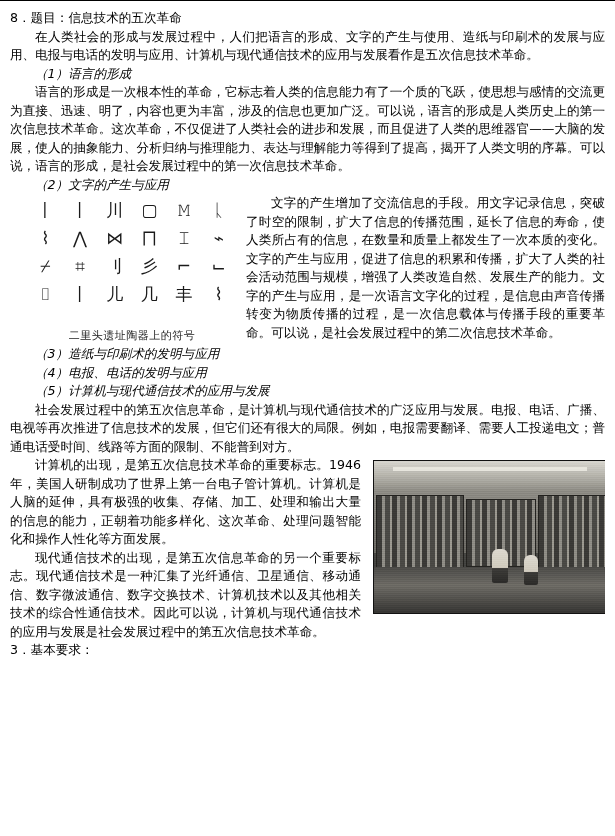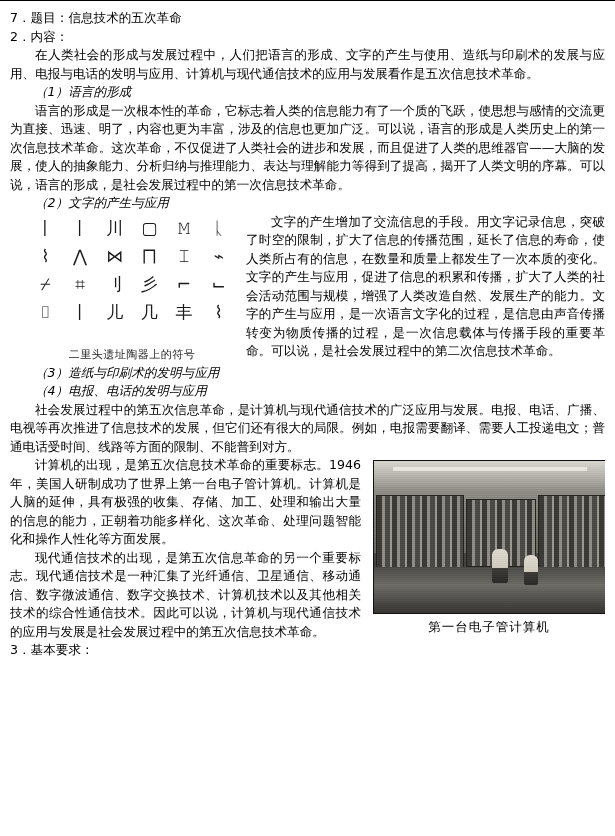--- a/index.html
+++ b/index.html
@@ -127,22 +127,21 @@
     letter-spacing:1px;
     margin-top:5px;
   }
   .clear { clear: both; }
 </style>
 </head>
 <body>
 
 <div class="page">
 
-  <p class="heading">7．题目：信息技术的五次革命</p>
-  <p class="heading">2．内容：</p>
+  <p class="heading">8．题目：信息技术的五次革命</p>
   <p class="para">在人类社会的形成与发展过程中，人们把语言的形成、文字的产生与使用、造纸与印刷术的发展与应用、电报与电话的发明与应用、计算机与现代通信技术的应用与发展看作是五次信息技术革命。</p>
 
   <p class="heading indent2">（1）语言的形成</p>
   <p class="para">语言的形成是一次根本性的革命，它标志着人类的信息能力有了一个质的飞跃，使思想与感情的交流更为直接、迅速、明了，内容也更为丰富，涉及的信息也更加广泛。可以说，语言的形成是人类历史上的第一次信息技术革命。这次革命，不仅促进了人类社会的进步和发展，而且促进了人类的思维器官——大脑的发展，使人的抽象能力、分析归纳与推理能力、表达与理解能力等得到了提高，揭开了人类文明的序幕。可以说，语言的形成，是社会发展过程中的第一次信息技术革命。</p>
 
   <p class="heading indent2">（2）文字的产生与应用</p>
 
   <div class="float-wrap">
     <div class="figure-left">
       <div class="glyph-grid">
@@ -173,36 +172,36 @@
       </div>
       <div class="figure-caption">二里头遗址陶器上的符号</div>
     </div>
     <p class="para">文字的产生增加了交流信息的手段。用文字记录信息，突破了时空的限制，扩大了信息的传播范围，延长了信息的寿命，使人类所占有的信息，在数量和质量上都发生了一次本质的变化。文字的产生与应用，促进了信息的积累和传播，扩大了人类的社会活动范围与规模，增强了人类改造自然、发展生产的能力。文字的产生与应用，是一次语言文字化的过程，是信息由声音传播转变为物质传播的过程，是一次信息载体与传播手段的重要革命。可以说，是社会发展过程中的第二次信息技术革命。</p>
   </div>
 
   <p class="heading indent2">（3）造纸与印刷术的发明与应用</p>
 
   <p class="heading indent2">（4）电报、电话的发明与应用</p>
 
+  <p class="heading indent2">（5）计算机与现代通信技术的应用与发展</p>
   <p class="para">社会发展过程中的第五次信息革命，是计算机与现代通信技术的广泛应用与发展。电报、电话、广播、电视等再次推进了信息技术的发展，但它们还有很大的局限。例如，电报需要翻译、需要人工投递电文；普通电话受时间、线路等方面的限制、不能普到对方。</p>
 
   <div class="float-wrap">
     <div class="figure-right">
       <div class="photo">
         <div class="ceiling"></div>
         <div class="backwall"></div>
         <div class="cabrow cab-left"></div>
         <div class="cabrow cab-mid"></div>
         <div class="cabrow cab-right"></div>
         <div class="floor"></div>
         <div class="person"></div>
         <div class="person p2"></div>
         <div class="grain"></div>
       </div>
-      <div class="photo-caption">第一台电子管计算机</div>
     </div>
     <p class="para">计算机的出现，是第五次信息技术革命的重要标志。1946年，美国人研制成功了世界上第一台电子管计算机。计算机是人脑的延伸，具有极强的收集、存储、加工、处理和输出大量的信息的能力，正朝着功能多样化、这次革命、处理问题智能化和操作人性化等方面发展。</p>
     <p class="para">现代通信技术的出现，是第五次信息革命的另一个重要标志。现代通信技术是一种汇集了光纤通信、卫星通信、移动通信、数字微波通信、数字交换技术、计算机技术以及其他相关技术的综合性通信技术。因此可以说，计算机与现代通信技术的应用与发展是社会发展过程中的第五次信息技术革命。</p>
   </div>
 
   <div class="clear"></div>
   <p class="heading">3．基本要求：</p>
 
 </div>
 

